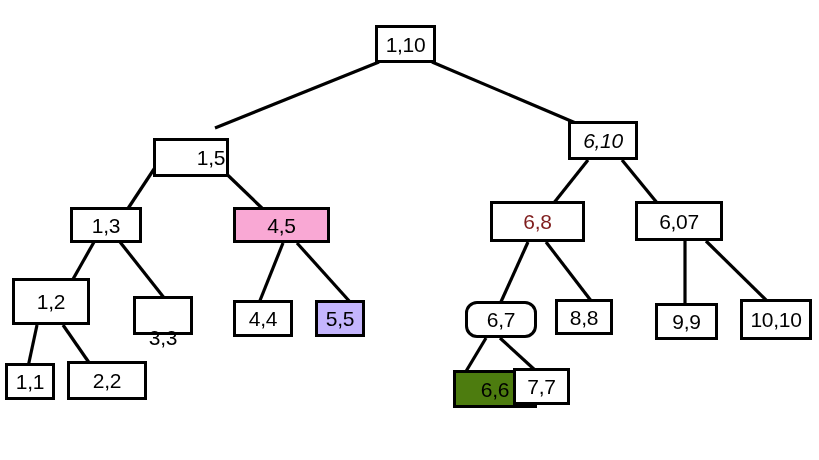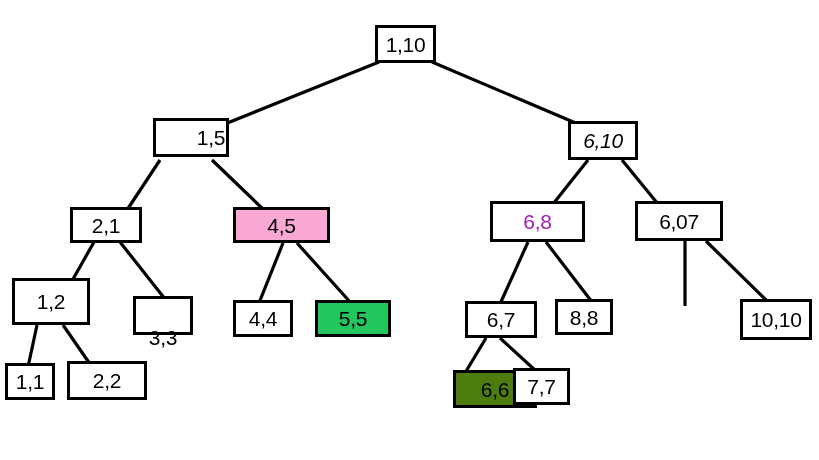--- a/index.html
+++ b/index.html
@@ -73,55 +73,58 @@
       <line x1="546" y1="242" x2="592" y2="302" stroke="#000000" stroke-width="3.2" stroke-linecap="butt"></line>
       <line x1="486" y1="338" x2="465" y2="373" stroke="#000000" stroke-width="3.2" stroke-linecap="butt"></line>
       <line x1="500" y1="338" x2="536" y2="371" stroke="#000000" stroke-width="3.2" stroke-linecap="butt"></line>
       <line x1="685" y1="241" x2="685" y2="306" stroke="#000000" stroke-width="3.2" stroke-linecap="butt"></line>
       <line x1="706" y1="241" x2="768" y2="302" stroke="#000000" stroke-width="3.2" stroke-linecap="butt"></line>
     </svg>
   <div id="node-layer">
       <div class="tree-node" style="left: 375px; top: 25px; width: 61px; height: 38px; border-color: rgb(0, 0, 0); background: rgb(255, 255, 255);">
         <span class="node-label" style="color: rgb(0, 0, 0);">1,10</span>
       </div>
-      <div class="tree-node" style="left: 153px; top: 118px; width: 76px; height: 39px; border-color: rgb(0, 0, 0); background: rgb(255, 255, 255); padding-left: 40px;">
+      <div class="tree-node" style="left: 153px; top: 138px; width: 76px; height: 39px; border-color: rgb(0, 0, 0); background: rgb(255, 255, 255); padding-left: 40px;">
         <span class="node-label" style="color: rgb(0, 0, 0);">1,5</span>
       </div>
       <div class="tree-node" style="left: 568px; top: 121px; width: 70px; height: 39px; border-color: rgb(0, 0, 0); background: rgb(255, 255, 255);">
         <span class="node-label" style="color: rgb(0, 0, 0); font-style: italic;">6,10</span>
       </div>
       <div class="tree-node" style="left: 70px; top: 207px; width: 72px; height: 36px; border-color: rgb(0, 0, 0); background: rgb(255, 255, 255);">
-        <span class="node-label" style="color: rgb(0, 0, 0);">2,1</span>
+        <span class="node-label" style="color: rgb(0, 0, 0);">1,3</span>
       </div>
       <div class="tree-node" style="left: 233px; top: 207px; width: 97px; height: 36px; border-color: rgb(0, 0, 0); background: #f9a8d4;">
         <span class="node-label" style="color: rgb(0, 0, 0);">4,5</span>
       </div>
       <div class="tree-node" style="left: 490px; top: 201px; width: 95px; height: 41px; border-color: rgb(0, 0, 0); background: rgb(255, 255, 255);">
-        <span class="node-label" style="color: #a21caf;">6,8</span>
+        <span class="node-label" style="color: #7f1d1d;">6,8</span>
       </div>
       <div class="tree-node" style="left: 635px; top: 201px; width: 88px; height: 40px; border-color: rgb(0, 0, 0); background: rgb(255, 255, 255);">
         <span class="node-label" style="color: rgb(0, 0, 0);">6,07</span>
       </div>
       <div class="tree-node" style="left: 12px; top: 278px; width: 78px; height: 47px; border-color: rgb(0, 0, 0); background: rgb(255, 255, 255);">
         <span class="node-label" style="color: rgb(0, 0, 0);">1,2</span>
       </div>
       <div class="tree-node" style="left: 133px; top: 296px; width: 60px; height: 39px; border-color: rgb(0, 0, 0); background: rgb(255, 255, 255);">
         <span class="node-label" style="color: rgb(0, 0, 0); margin-top: 43px;">3,3</span>
       </div>
       <div class="tree-node" style="left: 233px; top: 300px; width: 60px; height: 37px; border-color: rgb(0, 0, 0); background: rgb(255, 255, 255);">
         <span class="node-label" style="color: rgb(0, 0, 0);">4,4</span>
       </div>
-      <div class="tree-node" style="left: 315px; top: 300px; width: 76px; height: 37px; border-color: rgb(0, 0, 0); background: #22c55e;">
+      <div class="tree-node" style="left: 315px; top: 300px; width: 50px; height: 37px; border-color: rgb(0, 0, 0); background: #c4b5fd;">
         <span class="node-label" style="color: rgb(0, 0, 0);">5,5</span>
       </div>
-      <div class="tree-node" style="left: 465px; top: 301px; width: 72px; height: 37px; border-color: rgb(0, 0, 0); background: rgb(255, 255, 255);">
+      <div class="tree-node" style="left: 465px; top: 301px; width: 72px; height: 37px; border-color: rgb(0, 0, 0); background: rgb(255, 255, 255); border-radius: 12px;">
         <span class="node-label" style="color: rgb(0, 0, 0);">6,7</span>
       </div>
       <div class="tree-node" style="left: 555px; top: 299px; width: 58px; height: 36px; border-color: rgb(0, 0, 0); background: rgb(255, 255, 255);">
         <span class="node-label" style="color: rgb(0, 0, 0);">8,8</span>
+      </div>
+      <div class="tree-node" style="left: 655px; top: 303px; width: 63px; height: 37px; border-color: rgb(0, 0, 0); background: rgb(255, 255, 255);">
+        <span class="node-label" style="color: rgb(0, 0, 0);">9,9</span>
       </div>
       <div class="tree-node" style="left: 740px; top: 299px; width: 72px; height: 41px; border-color: rgb(0, 0, 0); background: rgb(255, 255, 255);">
         <span class="node-label" style="color: rgb(0, 0, 0);">10,10</span>
       </div>
       <div class="tree-node" style="left: 5px; top: 363px; width: 50px; height: 37px; border-color: rgb(0, 0, 0); background: rgb(255, 255, 255);">
         <span class="node-label" style="color: rgb(0, 0, 0);">1,1</span>
       </div>
       <div class="tree-node" style="left: 67px; top: 361px; width: 80px; height: 39px; border-color: rgb(0, 0, 0); background: rgb(255, 255, 255);">
         <span class="node-label" style="color: rgb(0, 0, 0);">2,2</span>
       </div>

